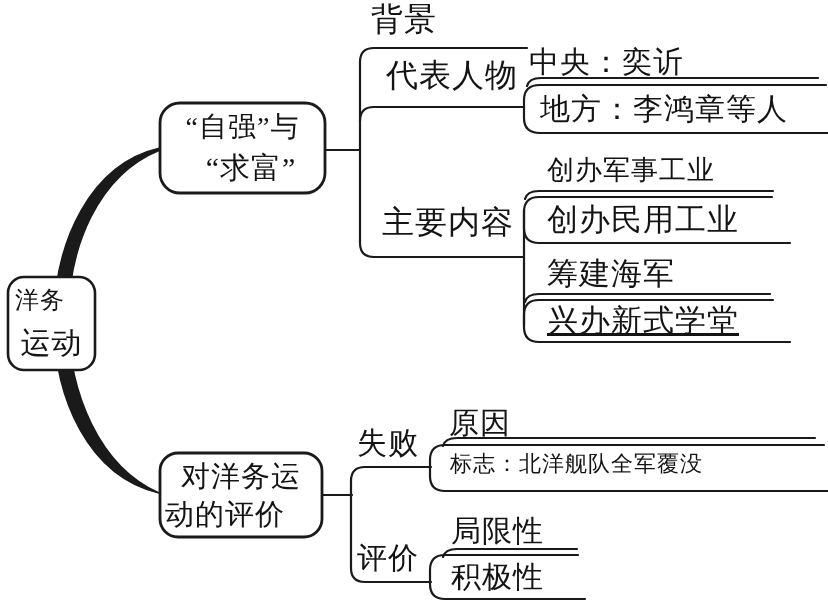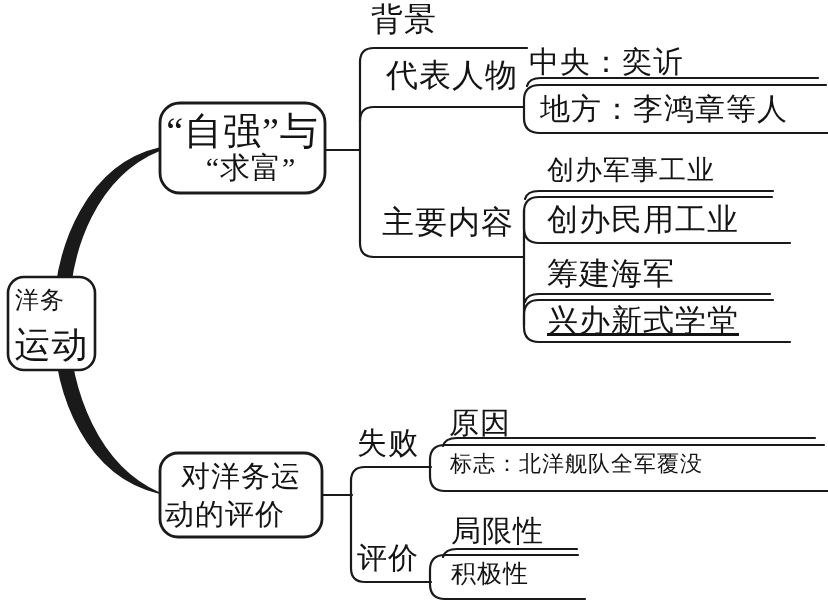--- a/index.html
+++ b/index.html
@@ -55,23 +55,23 @@
 
       <path d="M 443 446 Q 445 438 457 438 H 815"></path>
       <path d="M 824 445 H 445 Q 430 445 430 460 V 476 Q 430 491 445 491 H 828"></path>
 
       <path d="M 443 557 Q 445 549 457 549 H 577"></path>
       <path d="M 578 555 H 445 Q 430 555 430 570 V 584 Q 430 599 445 599 H 585"></path>
     </g>
   </svg>
 
   <div class="lbl centered" style="left:8px;top:288px;width:64px;font-size:24px;">洋务</div>
-  <div class="lbl centered" style="left:8px;top:327px;width:87px;font-size:36px;">运动</div>
+  <div class="lbl centered" style="left:8px;top:327px;width:87px;font-size:30px;">运动</div>
 
-  <div class="lbl centered" style="left:160px;top:112px;width:165px;font-size:38px;">“自强”与</div>
+  <div class="lbl centered" style="left:160px;top:112px;width:165px;font-size:28px;">“自强”与</div>
   <div class="lbl centered" style="left:160px;top:152px;width:182px;font-size:30px;">“求富”</div>
 
   <div class="lbl" style="left:371px;top:3px;font-size:32px;">背景</div>
   <div class="lbl" style="left:386px;top:59px;font-size:32px;">代表人物</div>
   <div class="lbl" style="left:529px;top:46px;font-size:30px;">中央：奕䜣</div>
   <div class="lbl" style="left:540px;top:93px;font-size:30px;">地方：李鸿章等人</div>
 
   <div class="lbl" style="left:382px;top:206px;font-size:32px;">主要内容</div>
   <div class="lbl" style="left:547px;top:156px;font-size:27px;">创办军事工业</div>
   <div class="lbl" style="left:547px;top:204px;font-size:31px;">创办民用工业</div>
@@ -80,15 +80,15 @@
 
   <div class="lbl centered" style="left:160px;top:461px;width:162px;font-size:29px;">对洋务运</div>
   <div class="lbl centered" style="left:160px;top:499px;width:130px;font-size:29px;">动的评价</div>
 
   <div class="lbl" style="left:357px;top:427px;font-size:30px;">失败</div>
   <div class="lbl" style="left:449px;top:407px;font-size:30px;">原因</div>
   <div class="lbl" style="left:450px;top:452px;font-size:22px;">标志：北洋舰队全军覆没</div>
 
   <div class="lbl" style="left:357px;top:542px;font-size:30px;">评价</div>
   <div class="lbl" style="left:451px;top:515px;font-size:30px;">局限性</div>
-  <div class="lbl" style="left:451px;top:561px;font-size:25px;">积极性</div>
+  <div class="lbl" style="left:451px;top:561px;font-size:30px;">积极性</div>
 
 </div>
 
 </body></html>

